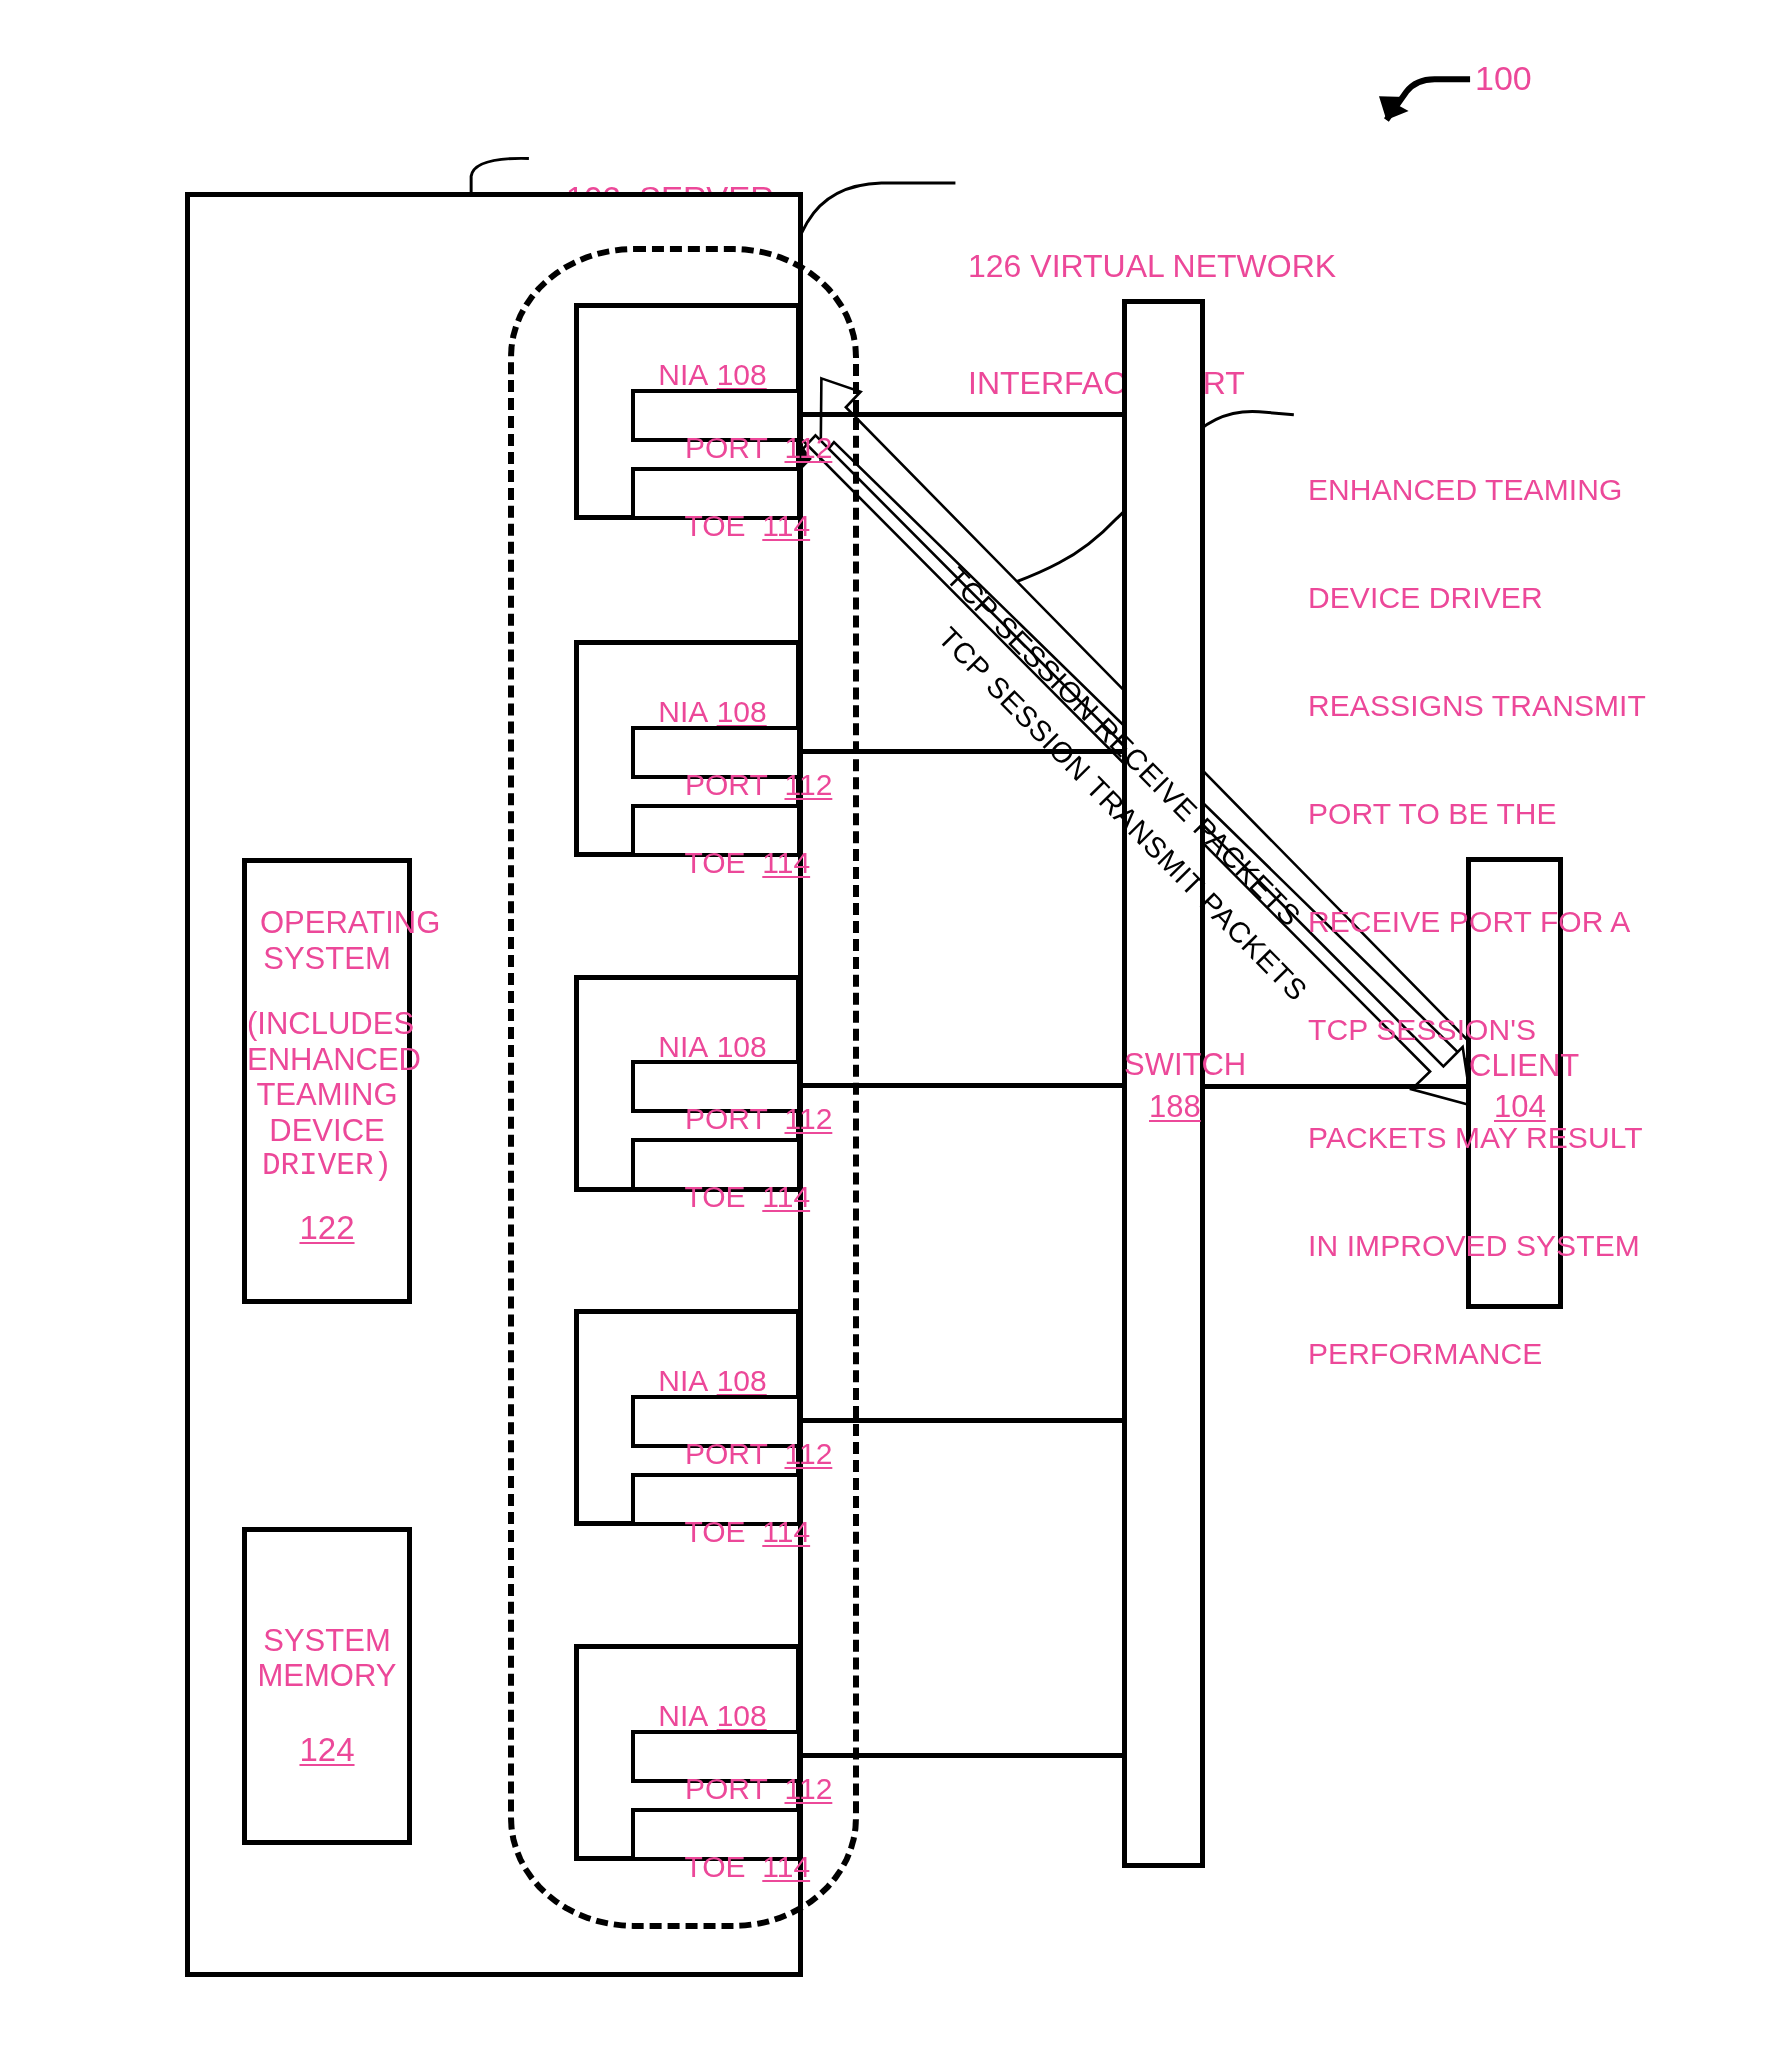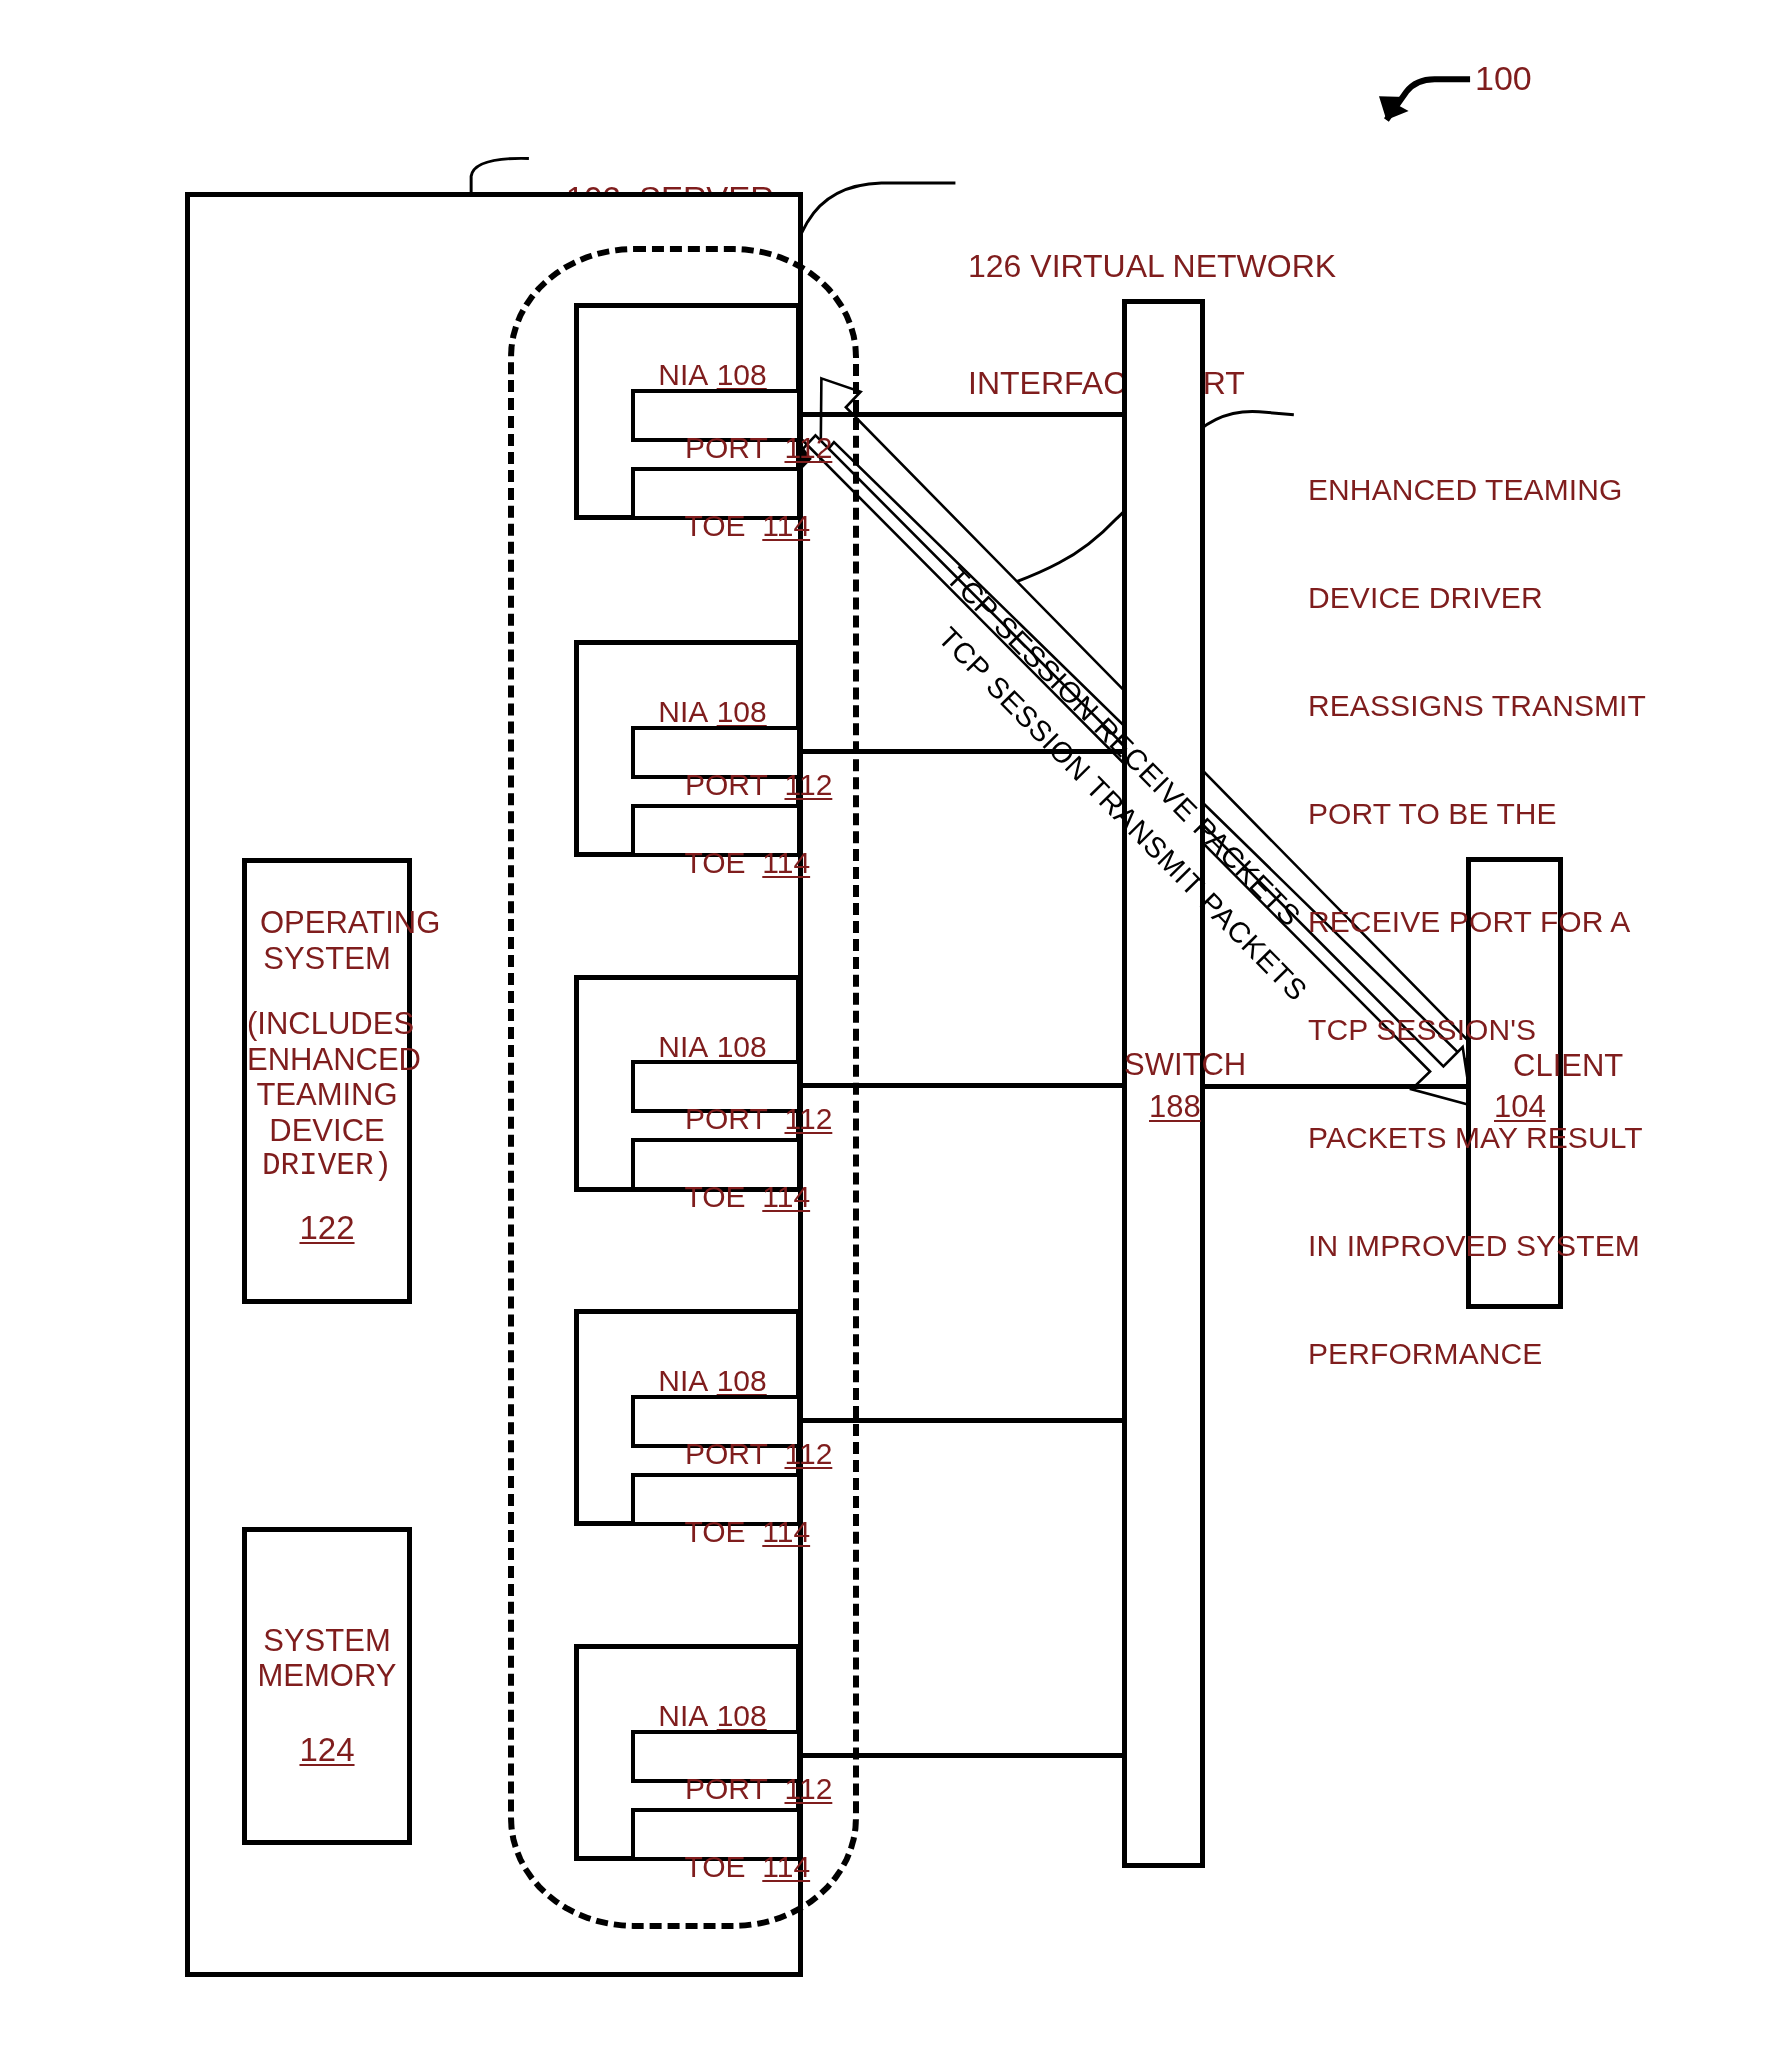--- a/index.html
+++ b/index.html
@@ -15,21 +15,21 @@
   #stage {
     position: relative;
     width: 1782px;
     height: 2066px;
     background: #ffffff;
     overflow: hidden;
   }
   .txt {
     position: absolute;
     font-family: "Liberation Sans", sans-serif;
-    color: #7f1d1d;
+    color: #ec4899;
     white-space: pre;
     line-height: 1.0;
   }
   .box {
     position: absolute;
     border: 5.2px solid #000;
     background: #fff;
     box-sizing: border-box;
   }
   .boxthin {
@@ -244,21 +244,21 @@
   </div>
   <div class="hline" style="left:801px; top:1753px; width:324px;"></div>
 
   <div class="box" style="left:1122px; top:299px; width:83px; height:1569px;"></div>
   <div class="txt" style="left:1124px; top:1049px; font-size:31px;">SWITCH</div>
   <div class="txt u" style="left:1149px; top:1091px; font-size:31px;">188</div>
 
   <div class="hline" style="left:1205px; top:1084px; width:263px;"></div>
 
   <div class="box" style="left:1466px; top:857px; width:97px; height:452px;"></div>
-  <div class="txt" style="left:1469px; top:1050px; font-size:31px;margin-left:44px;">CLIENT</div>
+  <div class="txt" style="left:1469px; top:1050px; font-size:31px;">CLIENT</div>
   <div class="txt u" style="left:1494px; top:1091px; font-size:31px;">104</div>
 
   <div class="diagtext" style="left:963px; top:561px; transform: rotate(45.4deg);">TCP SESSION RECEIVE PACKETS</div>
   <div class="diagtext" style="left:955px; top:621px; transform: rotate(45.4deg);">TCP SESSION TRANSMIT PACKETS</div>
 
   <div class="txt note-text" style="left:1308px; top:400px;">
     <div>ENHANCED TEAMING</div>
     <div>DEVICE DRIVER</div>
     <div>REASSIGNS TRANSMIT</div>
     <div>PORT TO BE THE</div>

